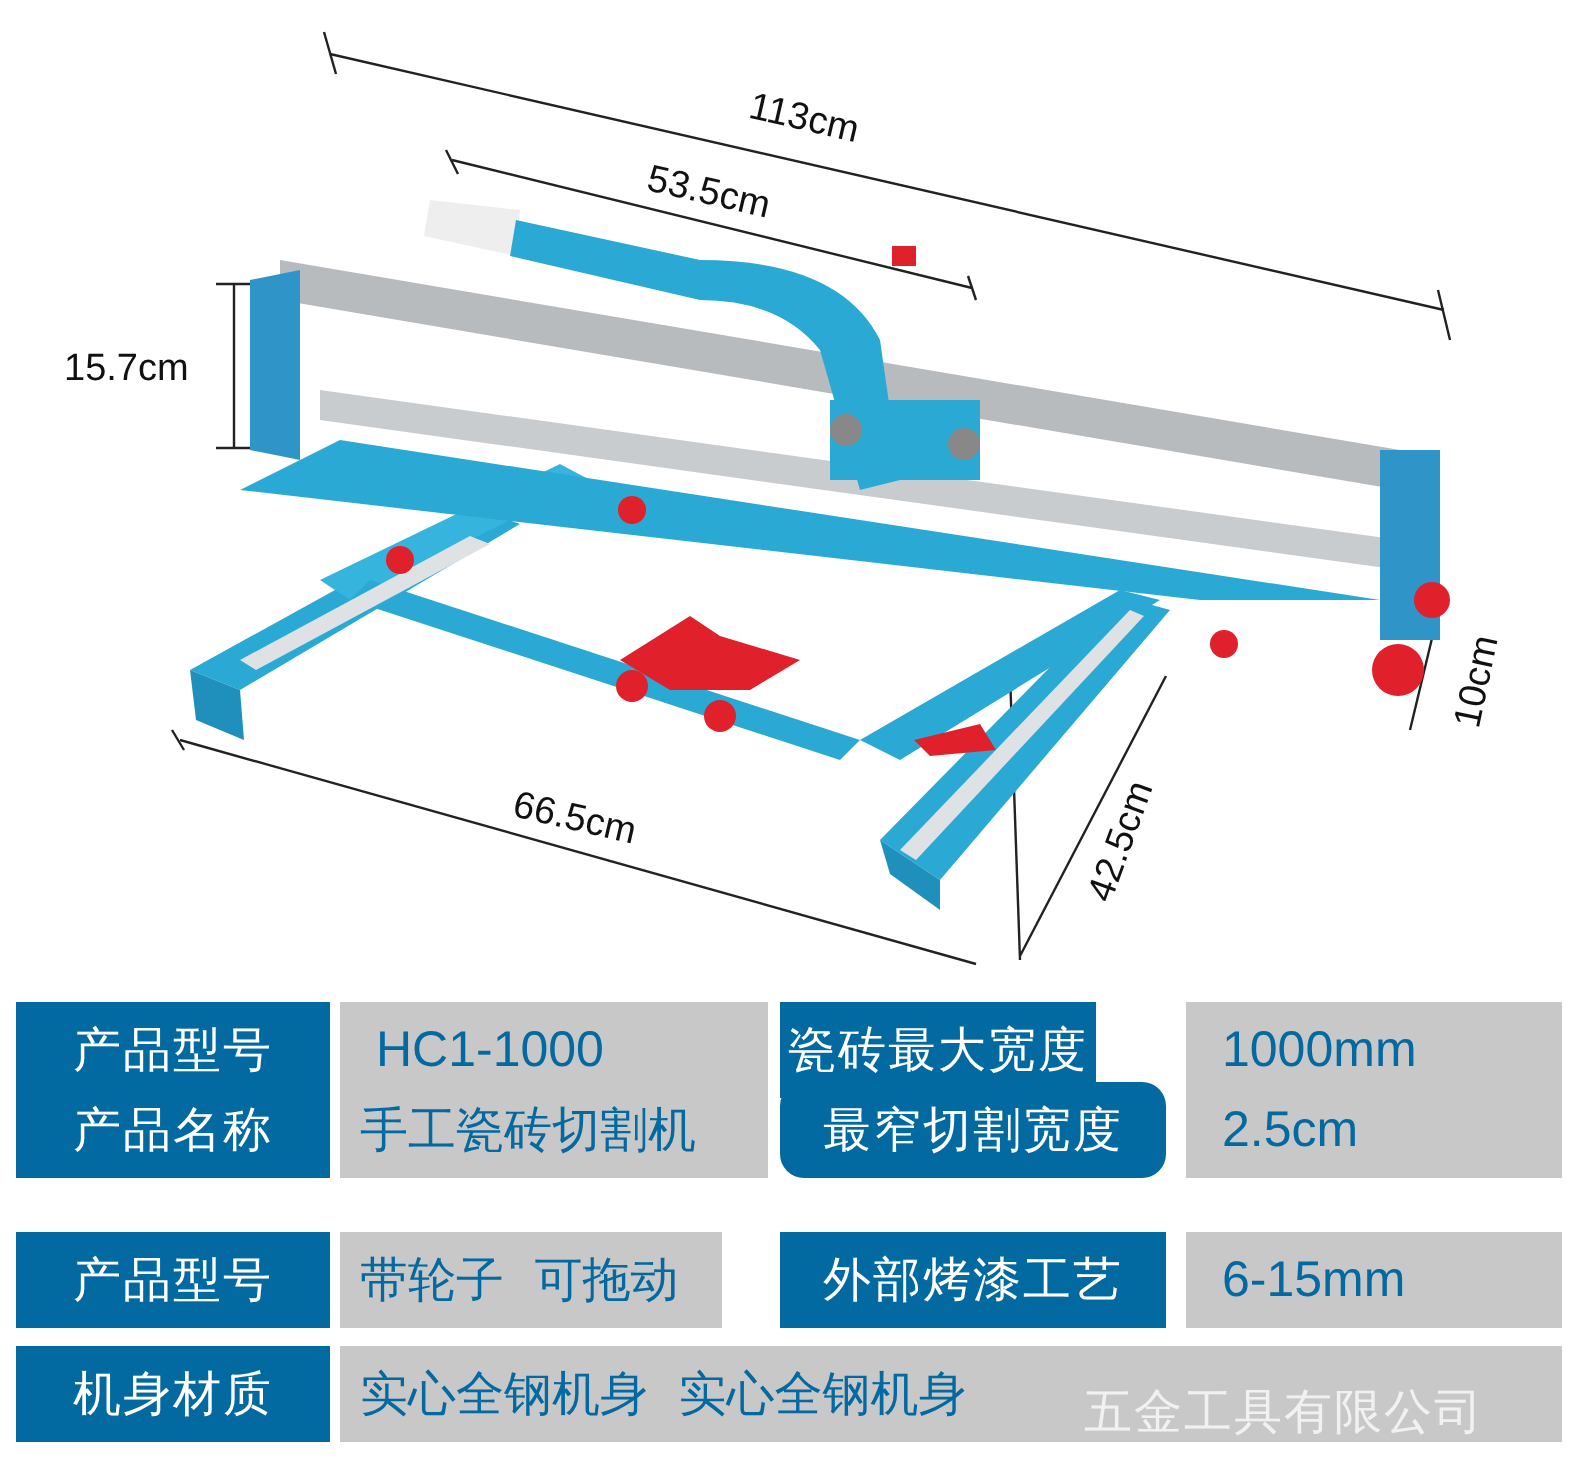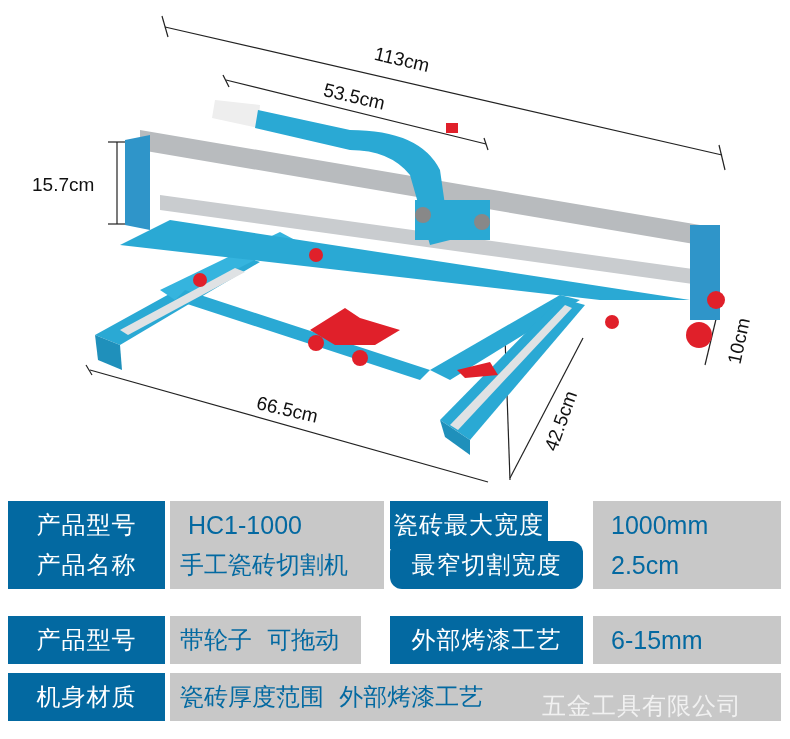--- a/index.html
+++ b/index.html
@@ -98,17 +98,17 @@
     <div class="cell val num" style="left:593px;width:188px;">2.5cm</div>
   </div>
   <div class="row" style="top:120px;width:790px;">
     <div class="cell key" style="left:8px;width:157px;">产品型号</div>
     <div class="cell val" style="left:170px;width:191px;white-space:pre;">带轮子  可拖动</div>
     <div class="cell key" style="left:390px;width:193px;">外部烤漆工艺</div>
     <div class="cell val num" style="left:593px;width:188px;">6-15mm</div>
   </div>
   <div class="row" style="top:177px;width:790px;">
     <div class="cell key" style="left:8px;width:157px;">机身材质</div>
-    <div class="cell val" style="left:170px;width:611px;white-space:pre;">瓷砖厚度范围  外部烤漆工艺</div>
+    <div class="cell val" style="left:170px;width:611px;white-space:pre;">实心全钢机身  实心全钢机身</div>
   </div>
 </div>
 
 <div class="watermark" style="left:542px;text-align:right;">五金工具有限公司</div>
 
 </body></html>

